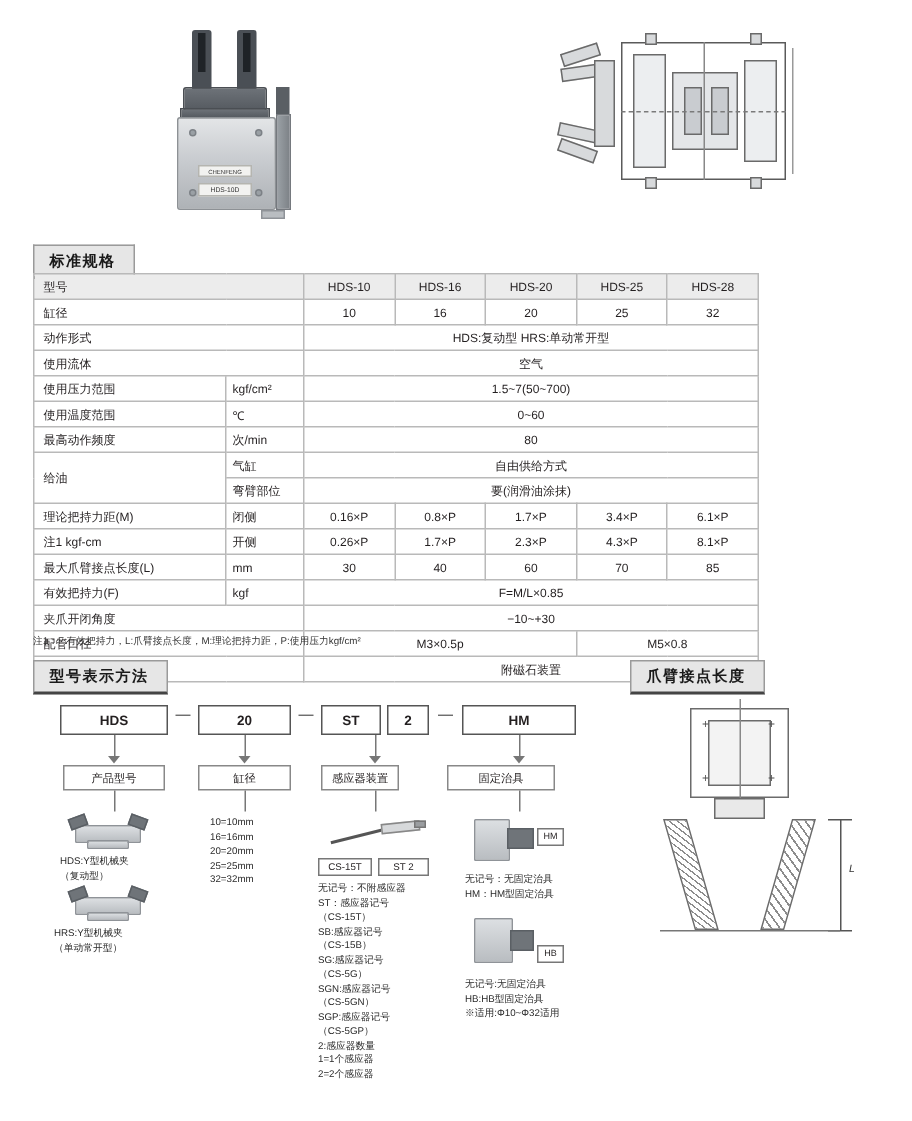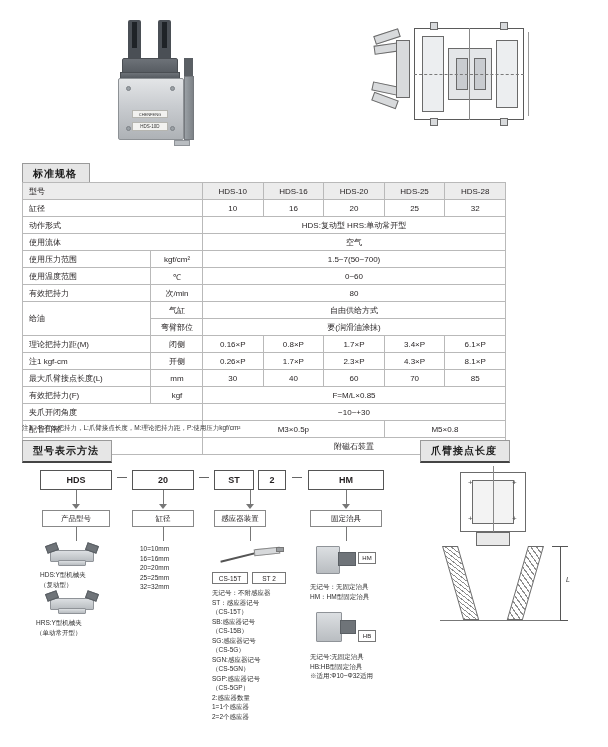--- a/index.html
+++ b/index.html
@@ -65,21 +65,21 @@
   table.spec td {
     border: 1px solid #b9b9b9;
     padding: 2px 3px;
     height: 17px;
     text-align: center;
     color: #231f20;
   }
   table.spec td.lbl {
     text-align: left; padding-left: 6px; width: 128px; background: #fff;
   }
-  table.spec td.unit { width: 52px; text-align: center; padding-left: 4px; }
+  table.spec td.unit { width: 52px; text-align: left; padding-left: 4px; }
   table.spec tr.head td { background: #ececec; font-weight: normal; }
   table.spec td.model { background: #ececec; }
 
   .note {
     position: absolute; left: 22px; top: 423px; font-size: 6.5px; color: #333;
     line-height: 10px;
   }
 
   
   .model-title-wrap { position: absolute; left: 22px; top: 440px; }
@@ -228,21 +228,21 @@
         <td colspan="5">1.5~7(50~700)</td>
       </tr>
 
       <tr>
         <td class="lbl">使用温度范围</td>
         <td class="unit">℃</td>
         <td colspan="5">0~60</td>
       </tr>
 
       <tr>
-        <td class="lbl">有效把持力</td>
+        <td class="lbl">最高动作频度</td>
         <td class="unit">次/min</td>
         <td colspan="5">80</td>
       </tr>
 
       <tr>
         <td class="lbl" rowspan="2">给油</td>
         <td class="unit">气缸</td>
         <td colspan="5">自由供给方式</td>
       </tr>
       <tr>
@@ -329,21 +329,21 @@
     <div class="vline" style="left:141px; top:28px; height:16px;"></div>
     <div class="arrow-down" style="left:137px; top:42px;"></div>
     <div class="vline" style="left:228px; top:28px; height:16px;"></div>
     <div class="arrow-down" style="left:224px; top:42px;"></div>
     <div class="vline" style="left:324px; top:28px; height:16px;"></div>
     <div class="arrow-down" style="left:320px; top:42px;"></div>
 
     <div class="sub-box" style="left:20px; top:48px; width:68px;">产品型号</div>
     <div class="sub-box" style="left:110px; top:48px; width:62px;">缸径</div>
     <div class="sub-box" style="left:192px; top:48px; width:52px;">感应器装置</div>
-    <div class="sub-box" style="left:288px; top:48px; width:72px;">固定治具</div>
+    <div class="sub-box" style="left:276px; top:48px; width:72px;">固定治具</div>
 
     <div class="vline" style="left:54px; top:65px; height:14px;"></div>
     <div class="vline" style="left:141px; top:65px; height:14px;"></div>
     <div class="vline" style="left:228px; top:65px; height:14px;"></div>
     <div class="vline" style="left:324px; top:65px; height:14px;"></div>
 
     <div class="thumb" style="left:22px; top:80px; width:60px; height:26px;">
       <div class="plate" style="left:6px; top:8px; width:44px; height:12px;"></div>
       <div class="dk" style="left:2px; top:2px; width:12px; height:8px; transform:rotate(-20deg);"></div>
       <div class="dk" style="left:42px; top:2px; width:12px; height:8px; transform:rotate(20deg);"></div>

